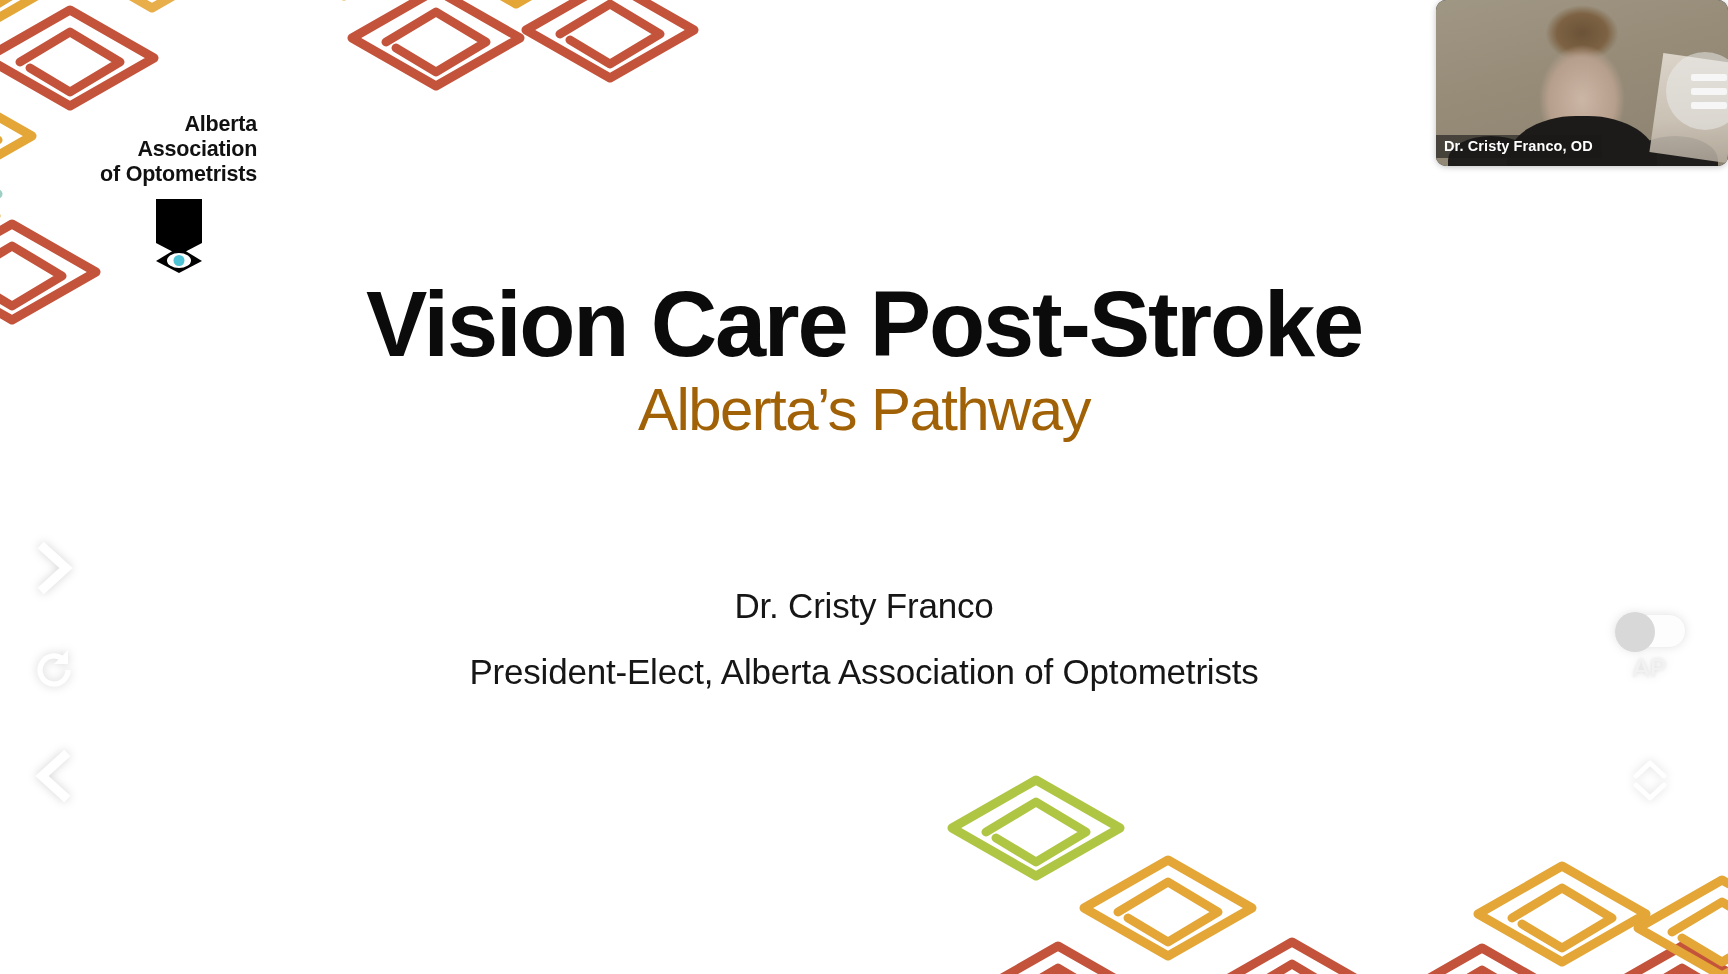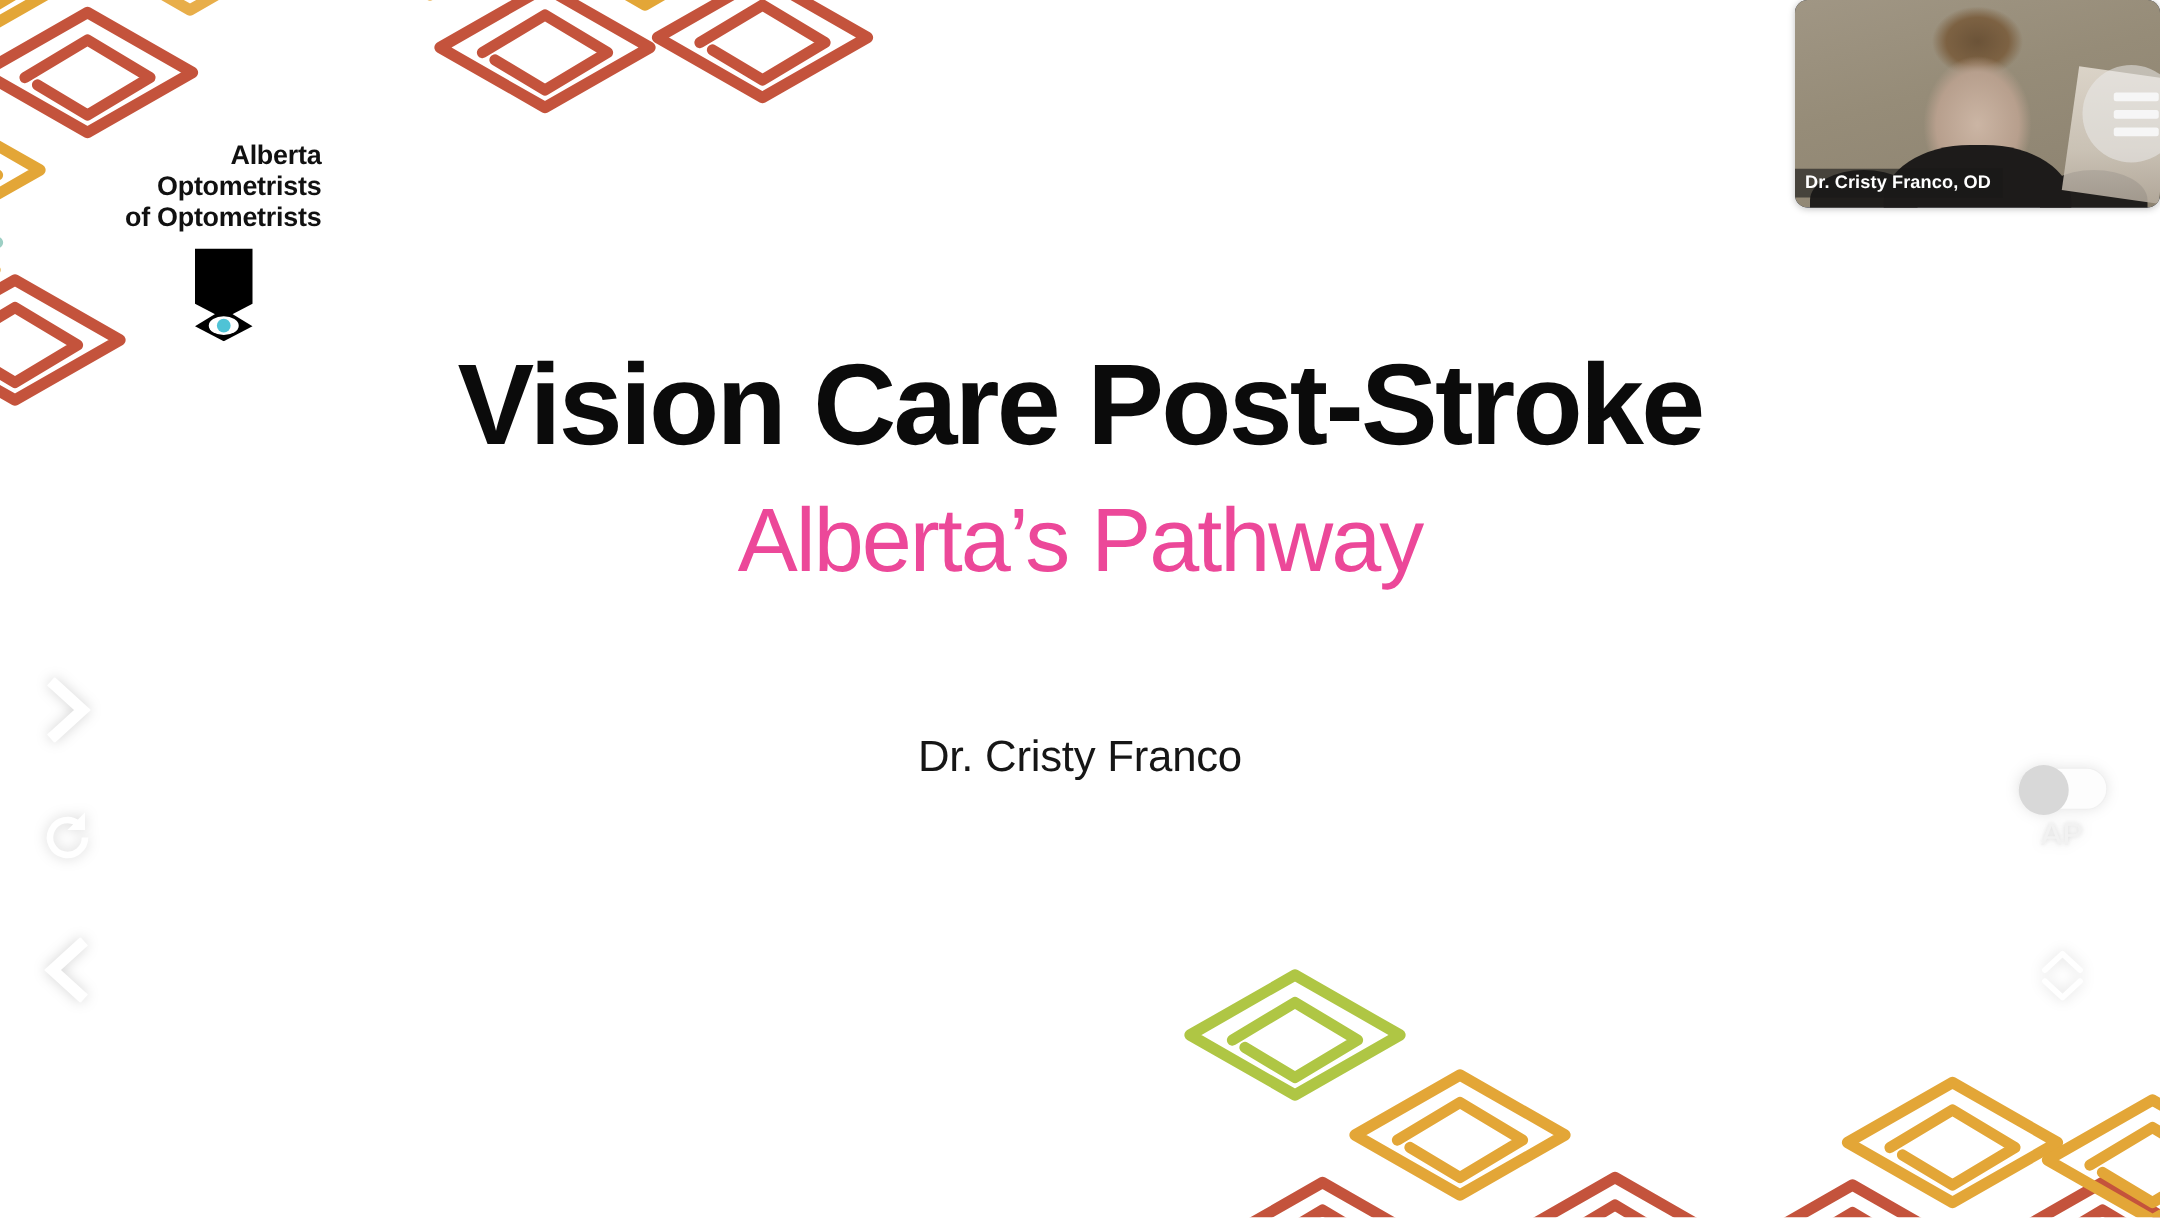--- a/index.html
+++ b/index.html
@@ -64,26 +64,26 @@
   #slide-title-main {
     font-family: "Liberation Sans", "DejaVu Sans", sans-serif;
     font-size: 92px;
     font-weight: 700;
     letter-spacing: -2.2px;
     color: #0b0b0b;
     line-height: 1.05;
   }
   #slide-title-sub {
     font-family: "Liberation Sans", "DejaVu Sans", sans-serif;
-    font-size: 72px;
+    font-size: 60px;
     font-weight: 400;
     letter-spacing: -1.6px;
-    color: #ec4899;
+    color: #a16207;
     line-height: 1.18;
-    margin-top: 18px;
+    margin-top: 2px;
   }
 
   
   #presenter-block {
     position: absolute;
     left: 0;
     right: 0;
     top: 588px;
     text-align: center;
   }
@@ -312,38 +312,39 @@
         <use href="#dmd" x="660" y="176"></use>
       </g>
     <g stroke="#E3A637">
         <use href="#dmd" x="700" y="110"></use>
       </g>
   </svg>
 
   <div id="logo">
     <div id="logo-wordmark">
       <div>Alberta</div>
-      <div>Optometrists</div>
+      <div>Association</div>
       <div>of Optometrists</div>
     </div>
     <svg id="logo-mark" width="50" height="76" viewBox="0 0 50 76" fill="none">
       <path d="M2,2 H48 V46 L25,58 L2,46 Z" fill="#000000"></path>
       <path d="M25,50 L48,64 L25,76 L2,64 Z" fill="#000000"></path>
       <ellipse cx="25" cy="63.5" rx="12" ry="7.5" fill="#ffffff"></ellipse>
       <ellipse cx="25" cy="63.5" rx="5.5" ry="5.5" fill="#4fc3d6"></ellipse>
     </svg>
   </div>
 
   <div id="title-block">
     <div id="slide-title-main">Vision Care Post-Stroke</div>
     <div id="slide-title-sub">Alberta’s Pathway</div>
   </div>
 
   <div id="presenter-block">
     <div class="presenter-line">Dr. Cristy Franco</div>
+    <div class="presenter-line">President-Elect, Alberta Association of Optometrists</div>
   </div>
 
   <div id="video-pip">
     <div id="video-feed">
       <div id="video-shoulder-l"></div>
       <div id="video-shoulder-r"></div>
       <div id="video-body"></div>
       <div id="video-doc-overlay"></div>
     </div>
     <div id="video-menu-panel">

